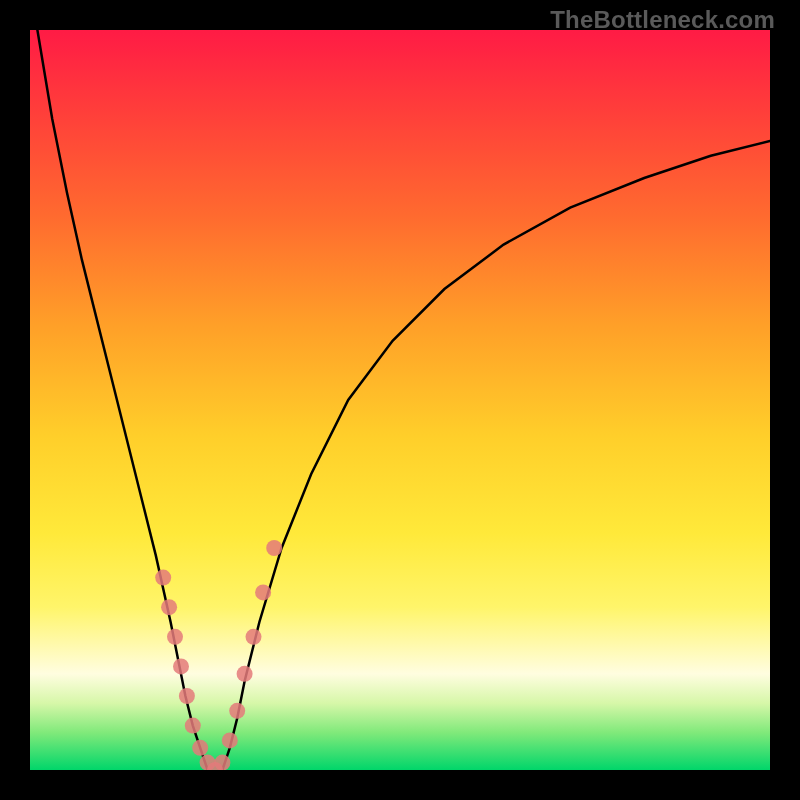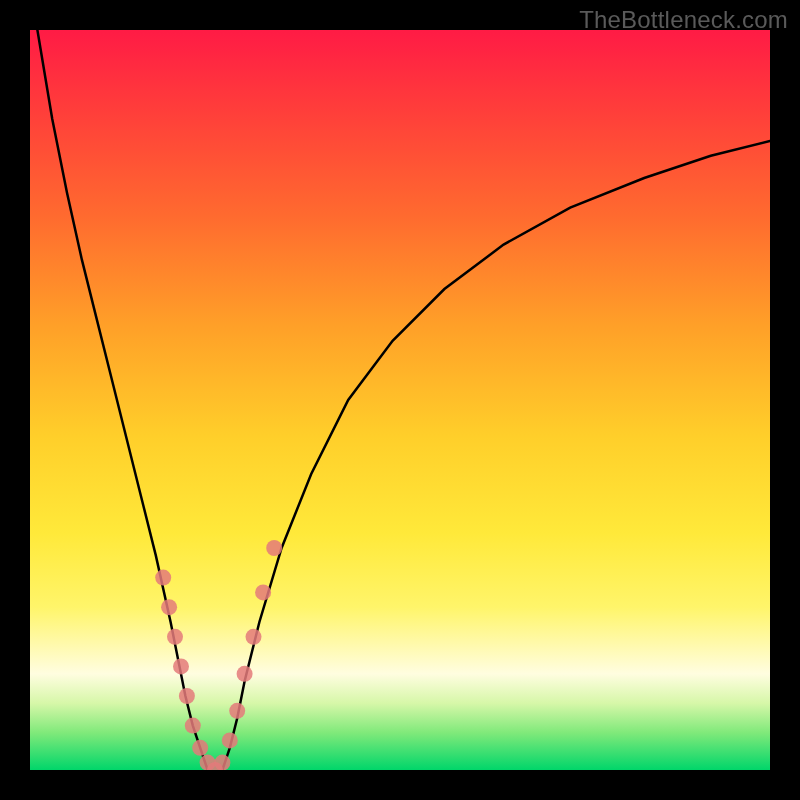--- a/index.html
+++ b/index.html
@@ -34,25 +34,25 @@
       #ffe93a 68%,
       #fff56a 78%,
       #fffde0 87%,
       #d6f7a8 91%,
       #7fe97a 95%,
       #00d66a 100%);
   }
   .watermark {
     position: absolute;
     top: 6px;
-    right: 12px;
+    right: 25px;
     color: #5a5a5a;
     font-size: 24px;
     letter-spacing: 0.2px;
-    font-weight: 400;
+    font-weight: 700;
   }
   svg.curve {
     position: absolute;
     left: 0;
     top: 0;
     width: 740px;
     height: 740px;
   }
 </style>
 </head>

